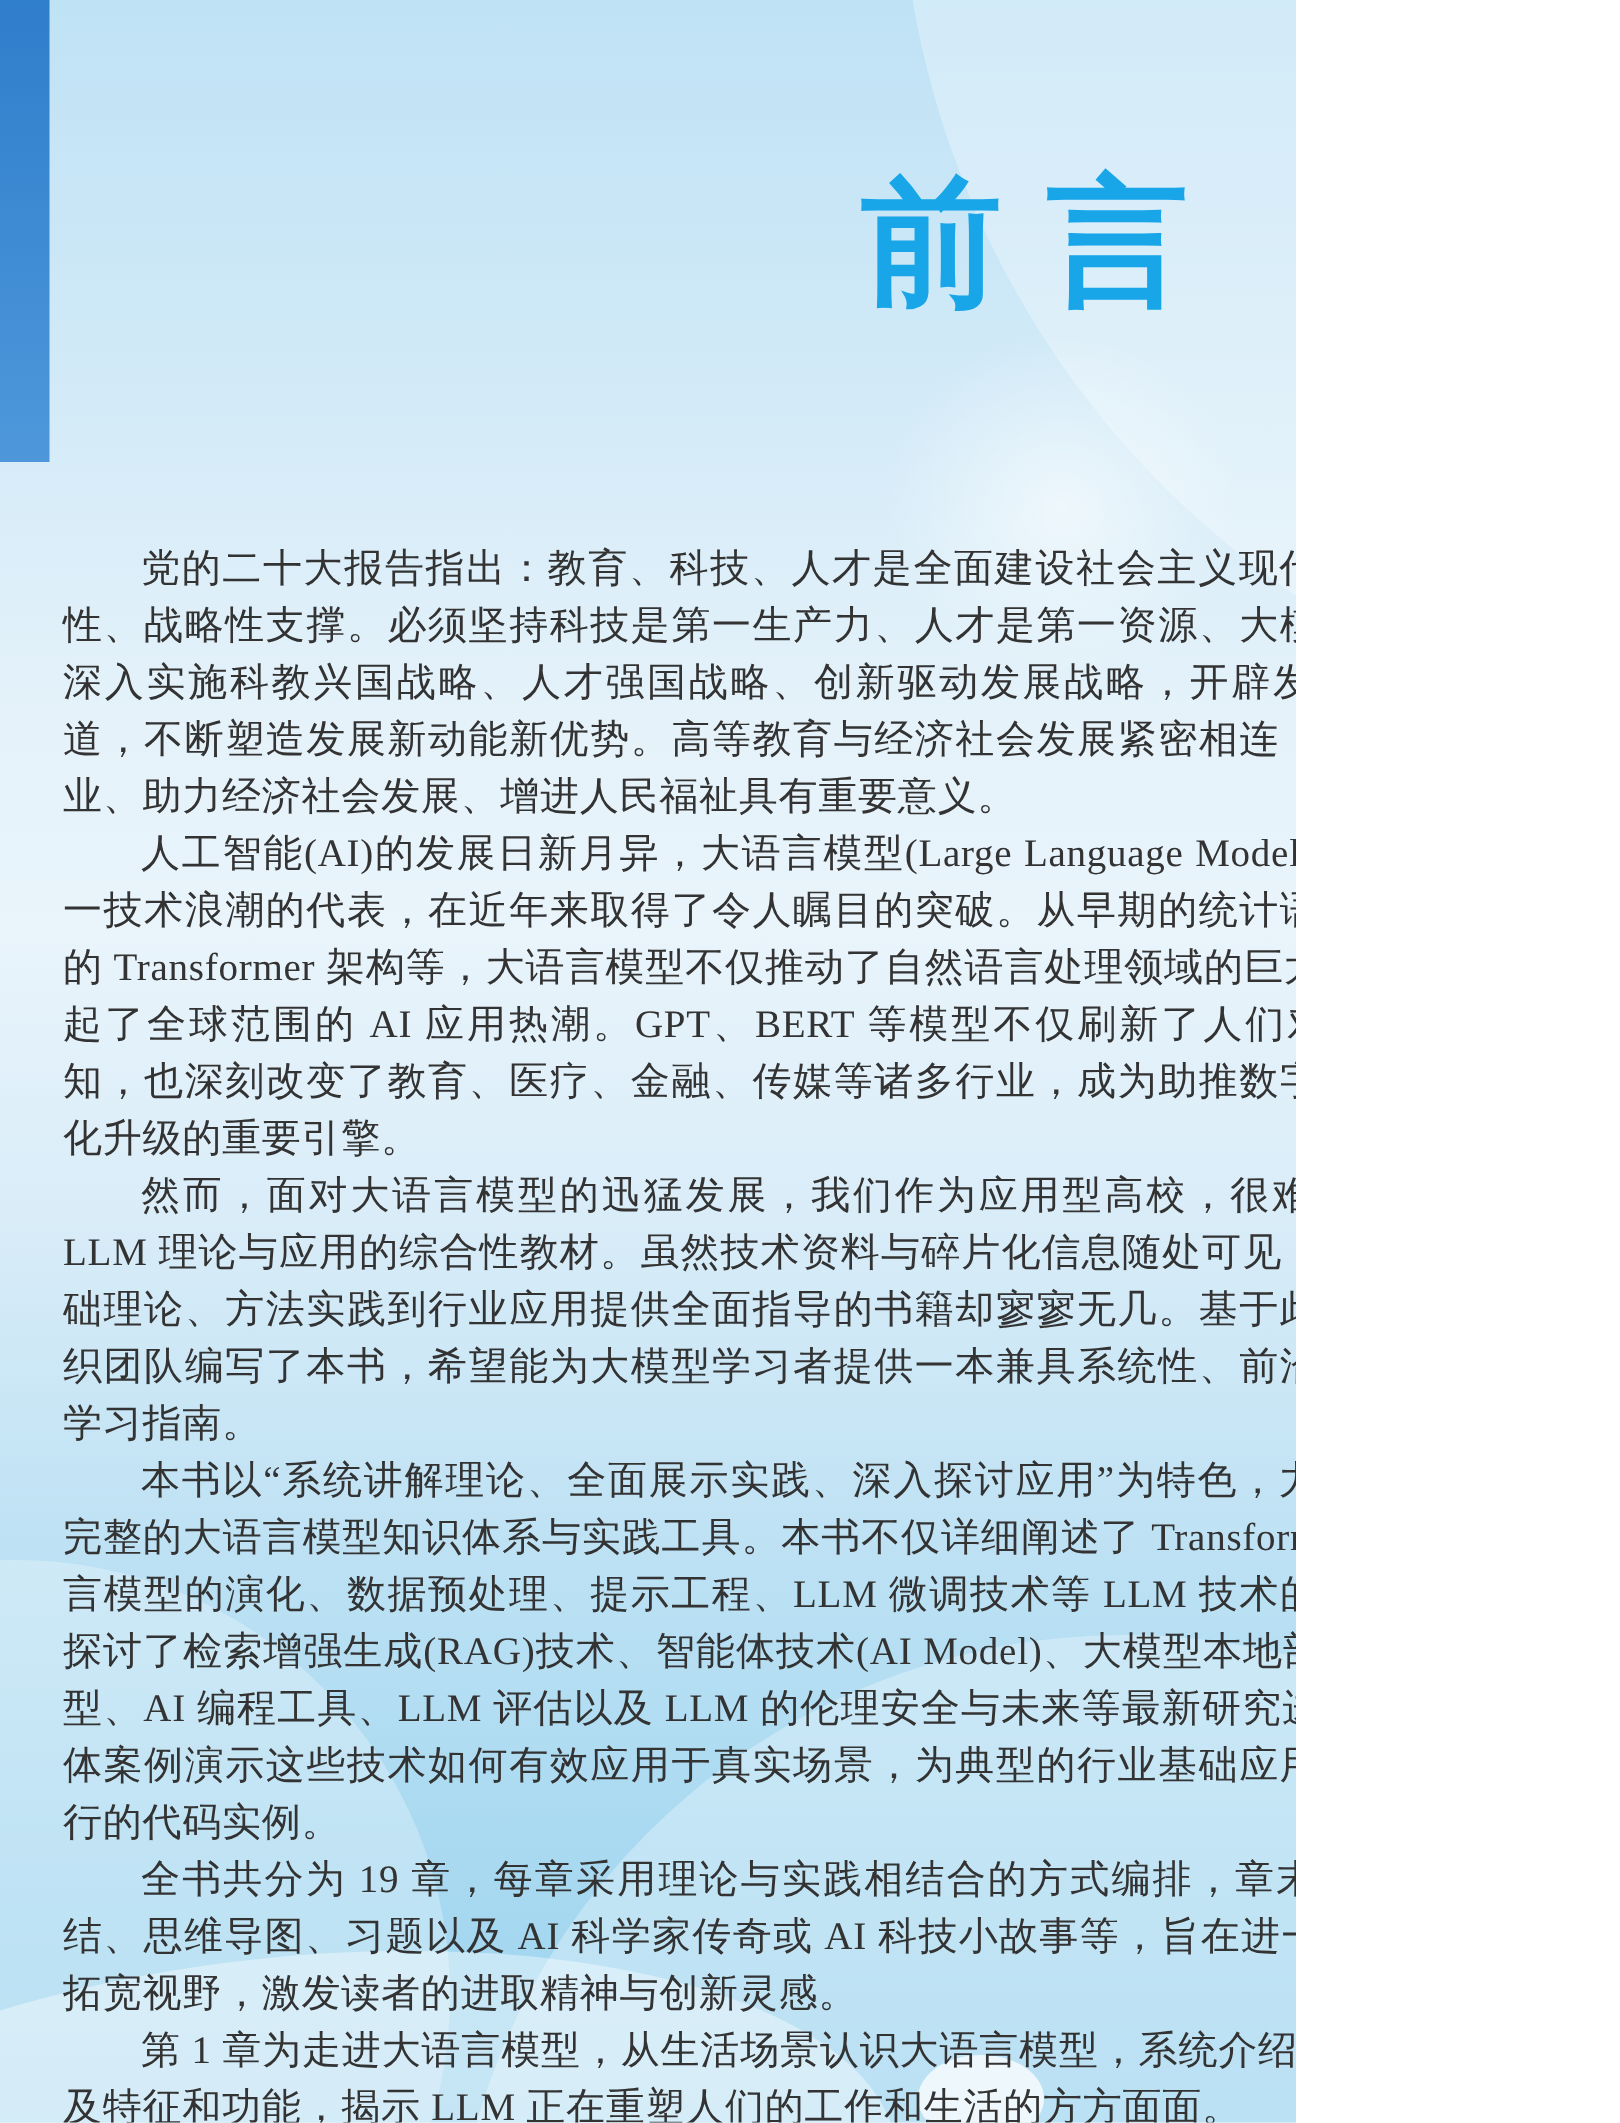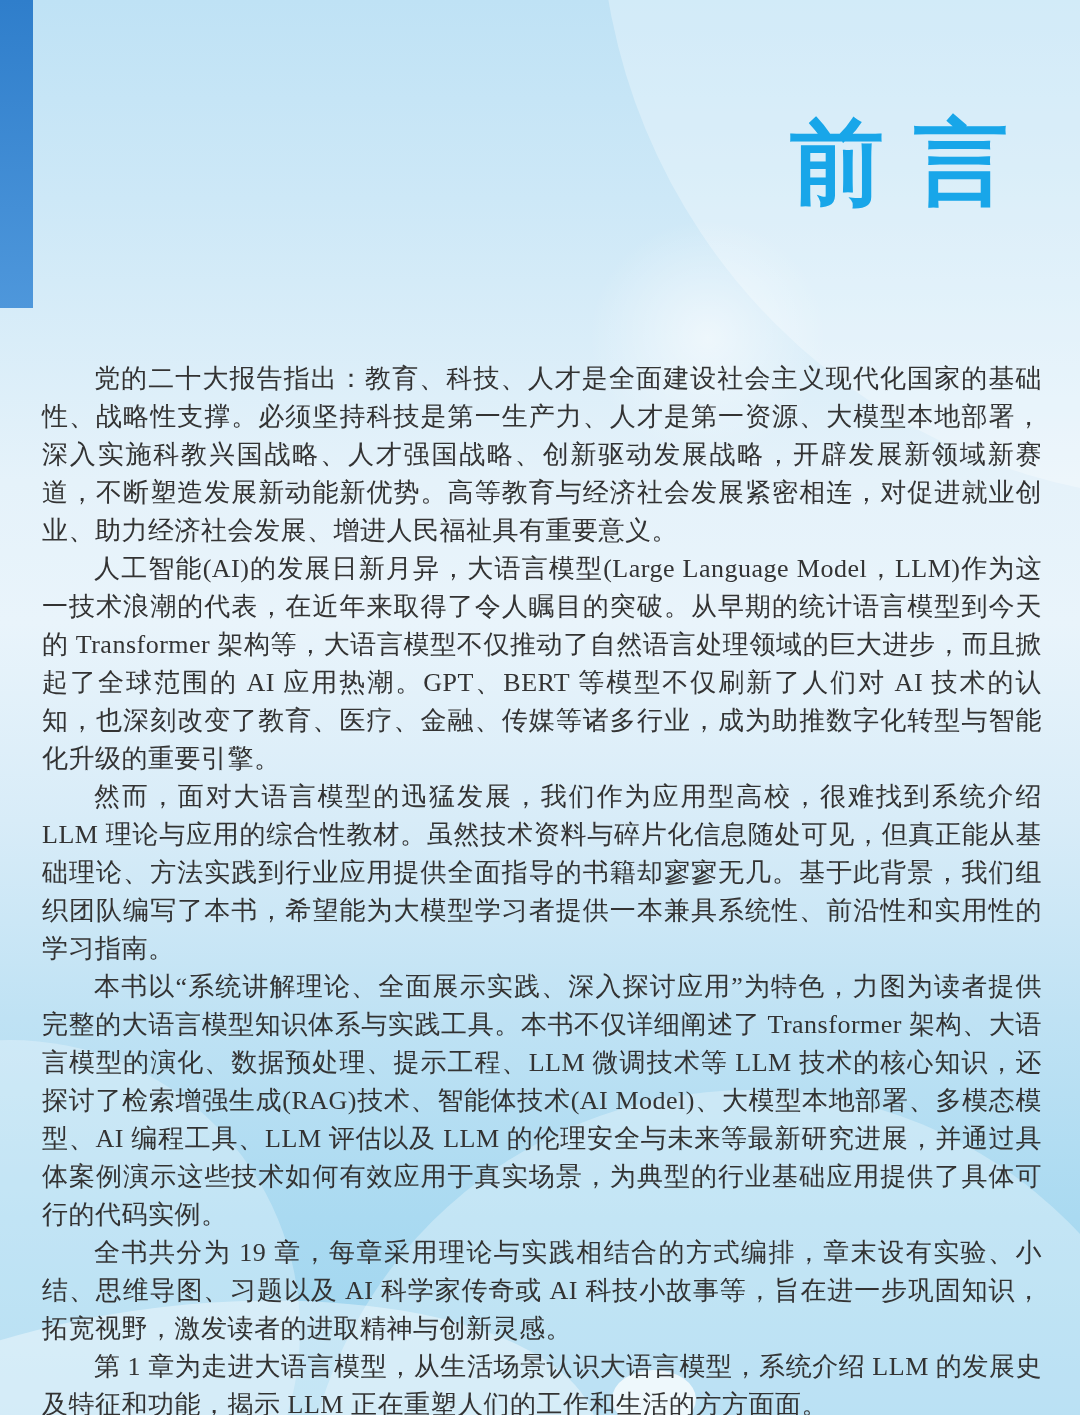--- a/index.html
+++ b/index.html
@@ -1,18 +1,18 @@
 <!DOCTYPE html>
 <html><head>
 <meta charset="utf-8">
 <style>
   html, body { margin: 0; padding: 0; }
   .page {
     position: relative;
-    width: 1080px;
+    width: 864px;
     height: 1415px;
     overflow: hidden;
     background: linear-gradient(180deg,
       #bfe2f5 0%, #cde8f7 14%, #e5f2fa 34%, #e9f4fb 44%,
       #d8ecf8 58%, #bfe2f4 72%, #aadaf1 86%, #9dd4ef 100%);
     font-family: "Liberation Serif", "DejaVu Serif", serif;
   }
   .bubble { position: absolute; border-radius: 50%; pointer-events: none; }
   .bubble-top-right {
     left: 600px; top: -700px; width: 1200px; height: 1200px;

